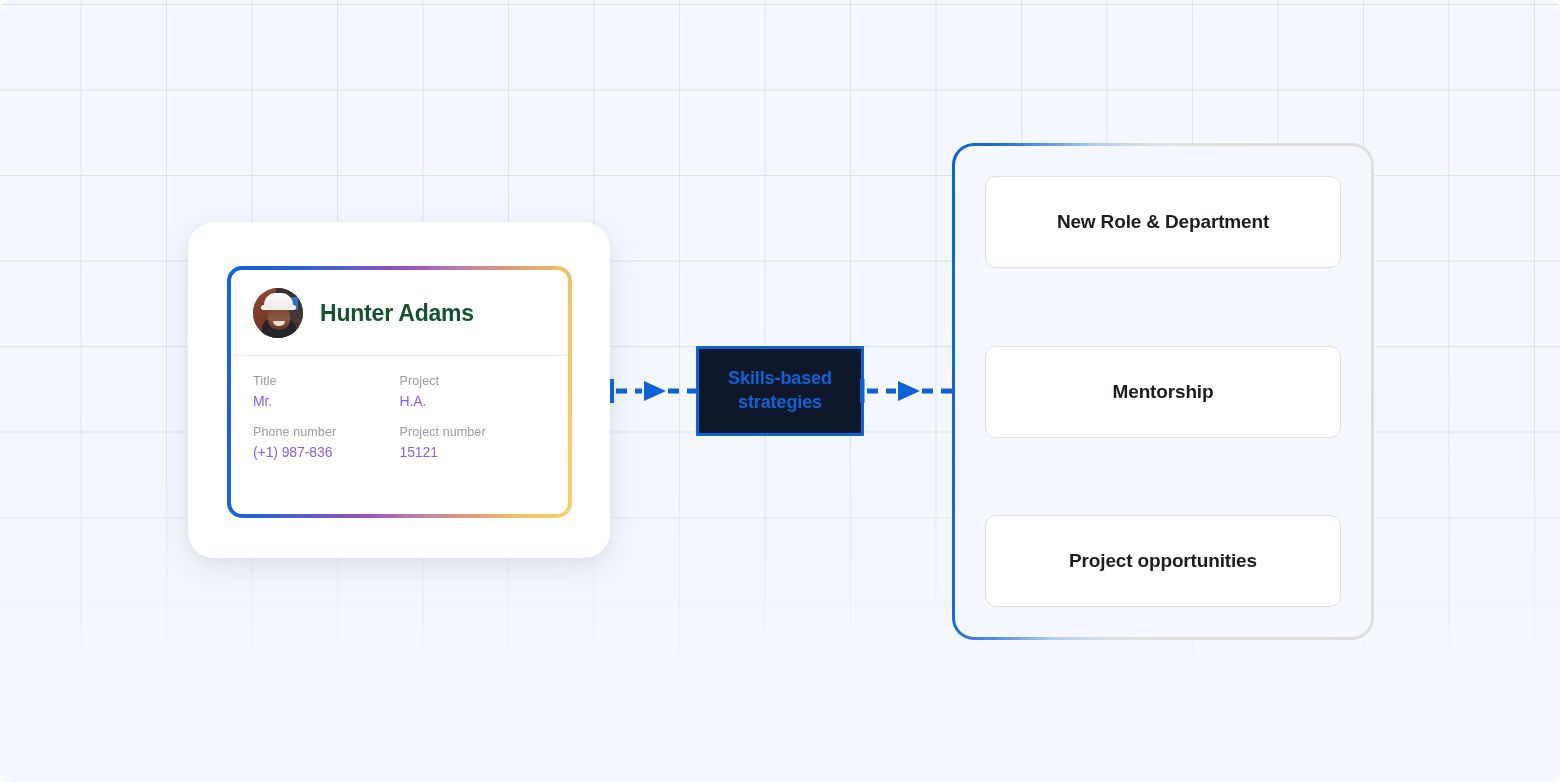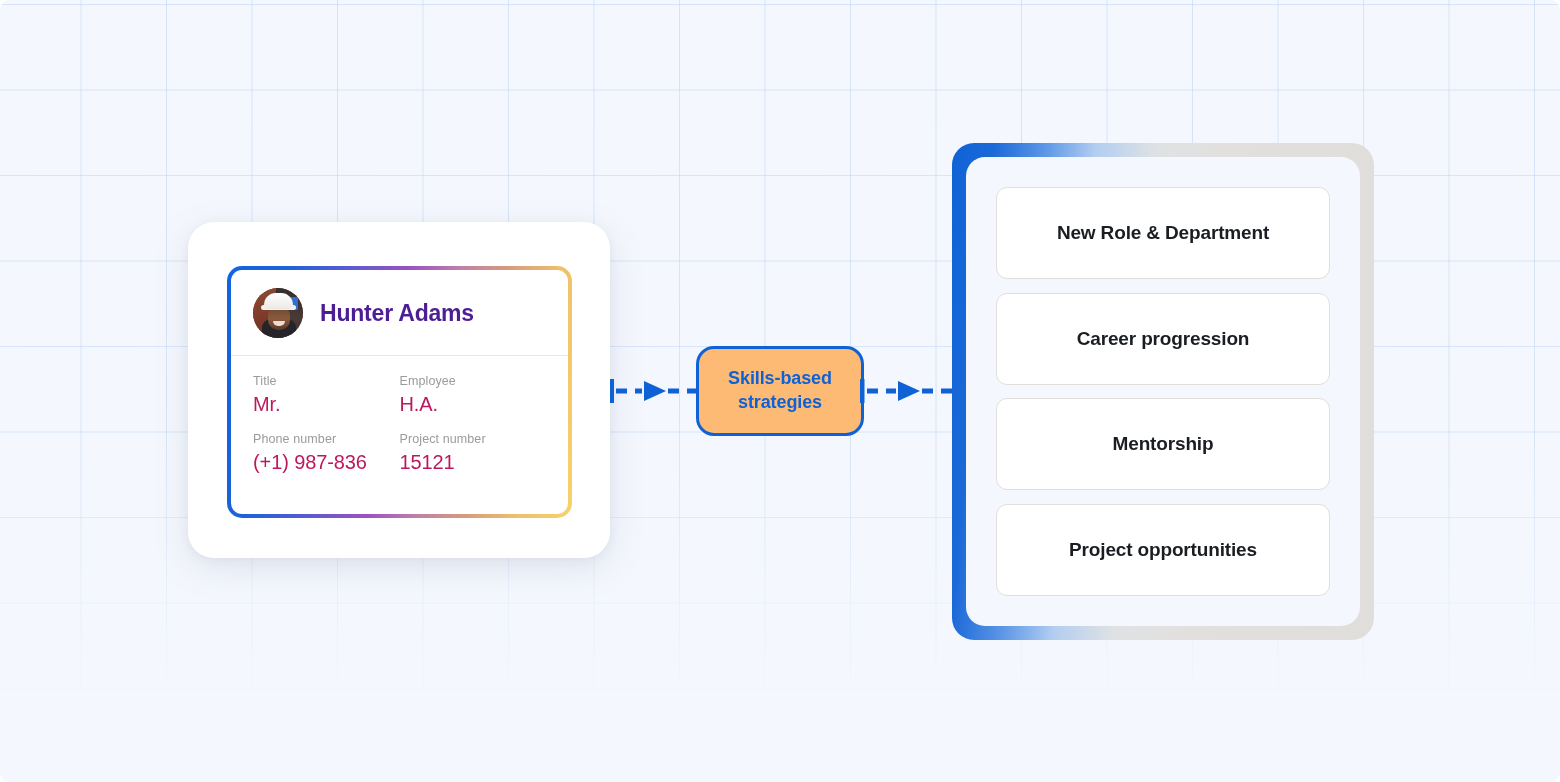--- a/index.html
+++ b/index.html
@@ -110,63 +110,63 @@
                   background:#e9ded4; border-radius:0 0 7px 7px; }
   .av-hat       { position:absolute; left:11px; top:5px; width:29px; height:16px;
                   background: linear-gradient(180deg,#ffffff 0%, #ece9e4 100%);
                   border-radius: 14px 14px 5px 5px; }
   .av-hat-brim  { position:absolute; left:8px; top:17px; width:35px; height:5px;
                   background:#f3f1ee; border-radius:3px; }
 
   .card-name {
     font-size: 23px;
     font-weight: 700;
-    color: #4c1d95;
+    color: #14532d;
     letter-spacing: -0.2px;
   }
 
   .card-body {
     padding: 18px 22px 20px 22px;
     display: grid;
     grid-template-columns: 1fr 1fr;
     row-gap: 16px;
   }
   .field-label {
     font-size: 12.5px;
     color: #9b9b9b;
     font-weight: 400;
     margin-bottom: 5px;
     letter-spacing: 0.1px;
   }
   .field-value {
-    font-size: 20px;
-    color: #be185d;
+    font-size: 14px;
+    color: #8b5cf6;
     font-weight: 400;
     letter-spacing: -0.1px;
   }
 
   
   .arrow {
     position: absolute;
     height: 26px;
     display: block;
   }
   .arrow-left  { left: 610px; top: 378px; width: 96px; }
   .arrow-right { left: 860px; top: 378px; width: 98px; }
 
   
   .center-node {
     position: absolute;
     left: 696px;
     top: 346px;
     width: 168px;
     height: 90px;
-    background: #fdba74;
+    background: #0f172a;
     border: 3px solid #0f62d6;
-    border-radius: 18px;
+    border-radius: 1px;
     display: flex;
     align-items: center;
     justify-content: center;
     text-align: center;
   }
   .center-node-label {
     font-size: 18px;
     line-height: 1.32;
     font-weight: 700;
     color: #0f62d6;
@@ -175,21 +175,21 @@
   }
 
   
   .outcomes-panel {
     position: absolute;
     left: 952px;
     top: 143px;
     width: 422px;
     height: 497px;
     border-radius: 22px;
-    padding: 14px;
+    padding: 3px;
     background: linear-gradient(95deg,
                 #0f62d6 0%,
                 #1b69d8 9%,
                 #5c96e6 20%,
                 #b3cdf1 31%,
                 #dfe2e4 44%,
                 #e2e0dd 62%,
                 #e0dedb 100%);
   }
   .outcomes-inner {
@@ -243,21 +243,21 @@
         </div>
         <div class="card-name">Hunter Adams</div>
       </div>
 
       <div class="card-body">
         <div>
           <div class="field-label">Title</div>
           <div class="field-value">Mr.</div>
         </div>
         <div>
-          <div class="field-label">Employee</div>
+          <div class="field-label">Project</div>
           <div class="field-value">H.A.</div>
         </div>
         <div>
           <div class="field-label">Phone number</div>
           <div class="field-value">(+1) 987-836</div>
         </div>
         <div>
           <div class="field-label">Project number</div>
           <div class="field-value">15121</div>
         </div>
@@ -288,23 +288,20 @@
     <line x1="62" y1="13" x2="92" y2="13" stroke="#0f62d6" stroke-width="5" stroke-dasharray="11 8"></line>
     <line x1="95.5" y1="1" x2="95.5" y2="25" stroke="#0f62d6" stroke-width="5"></line>
   </svg>
 
   <div class="outcomes-panel">
     <div class="outcomes-inner">
       <div class="outcome-box">
         <span class="outcome-label">New Role &amp; Department</span>
       </div>
       <div class="outcome-box">
-        <span class="outcome-label">Career progression</span>
-      </div>
-      <div class="outcome-box">
         <span class="outcome-label">Mentorship</span>
       </div>
       <div class="outcome-box">
         <span class="outcome-label">Project opportunities</span>
       </div>
     </div>
   </div>
 
 </div>
 

